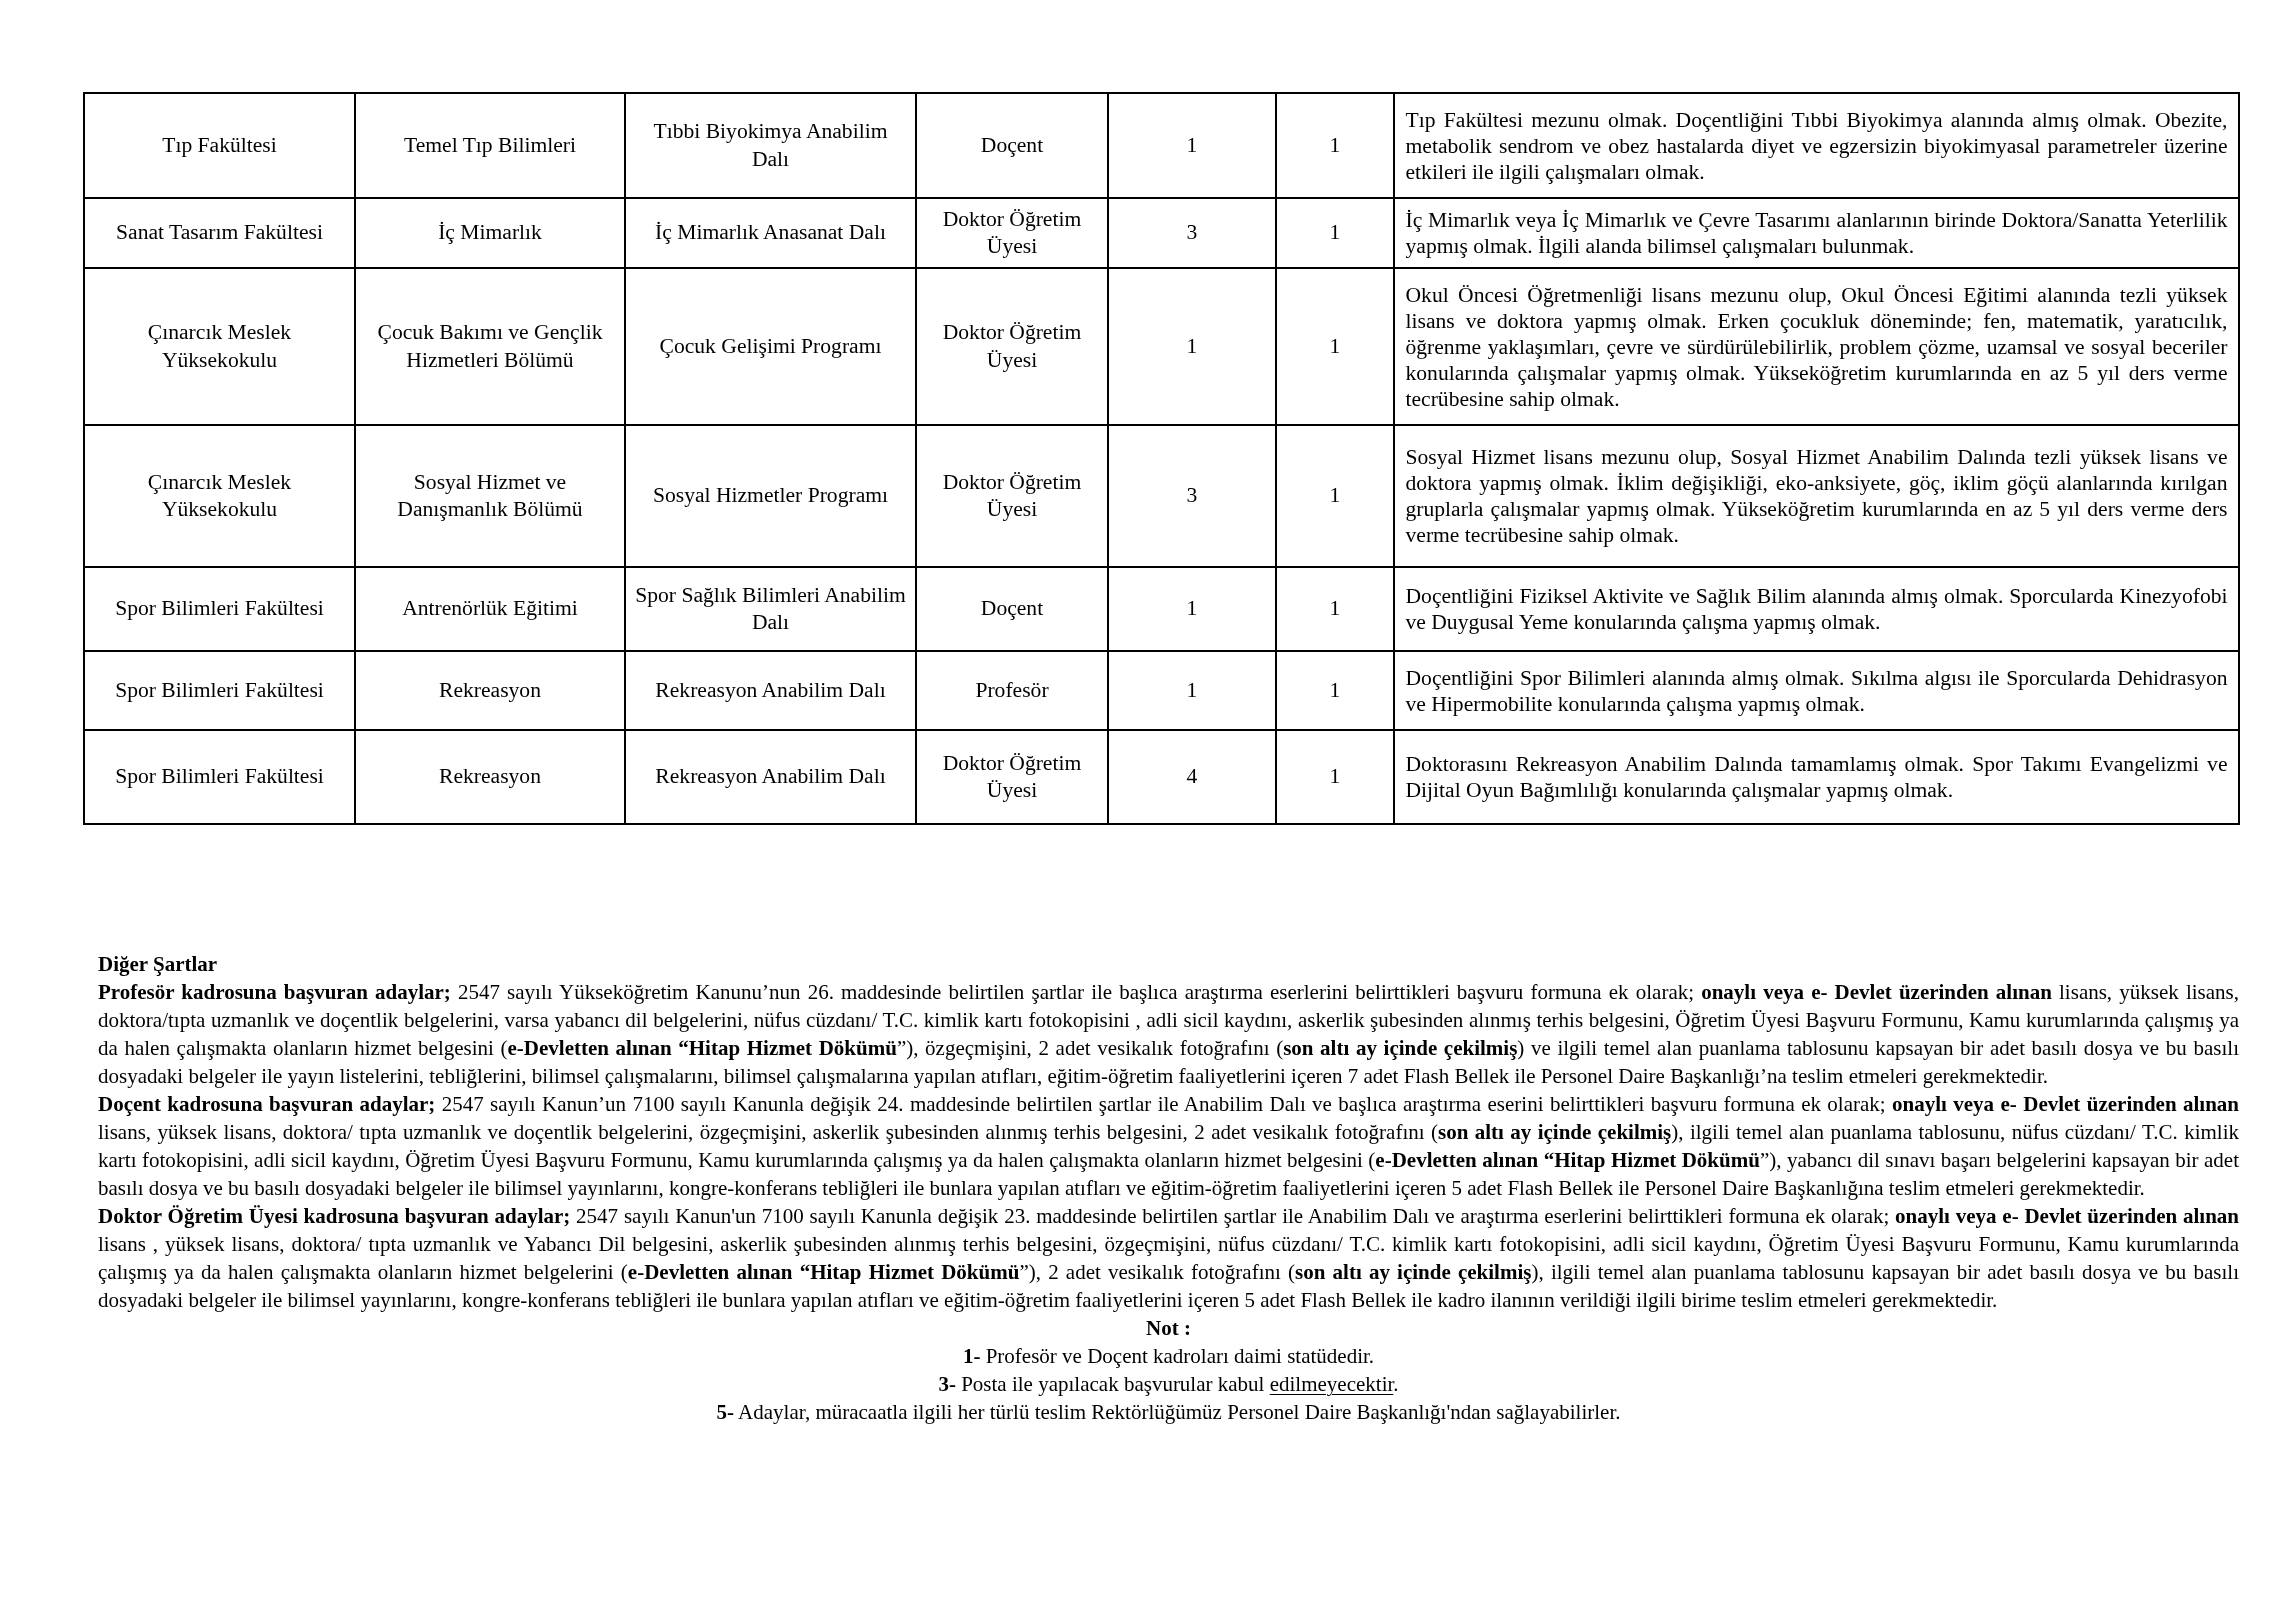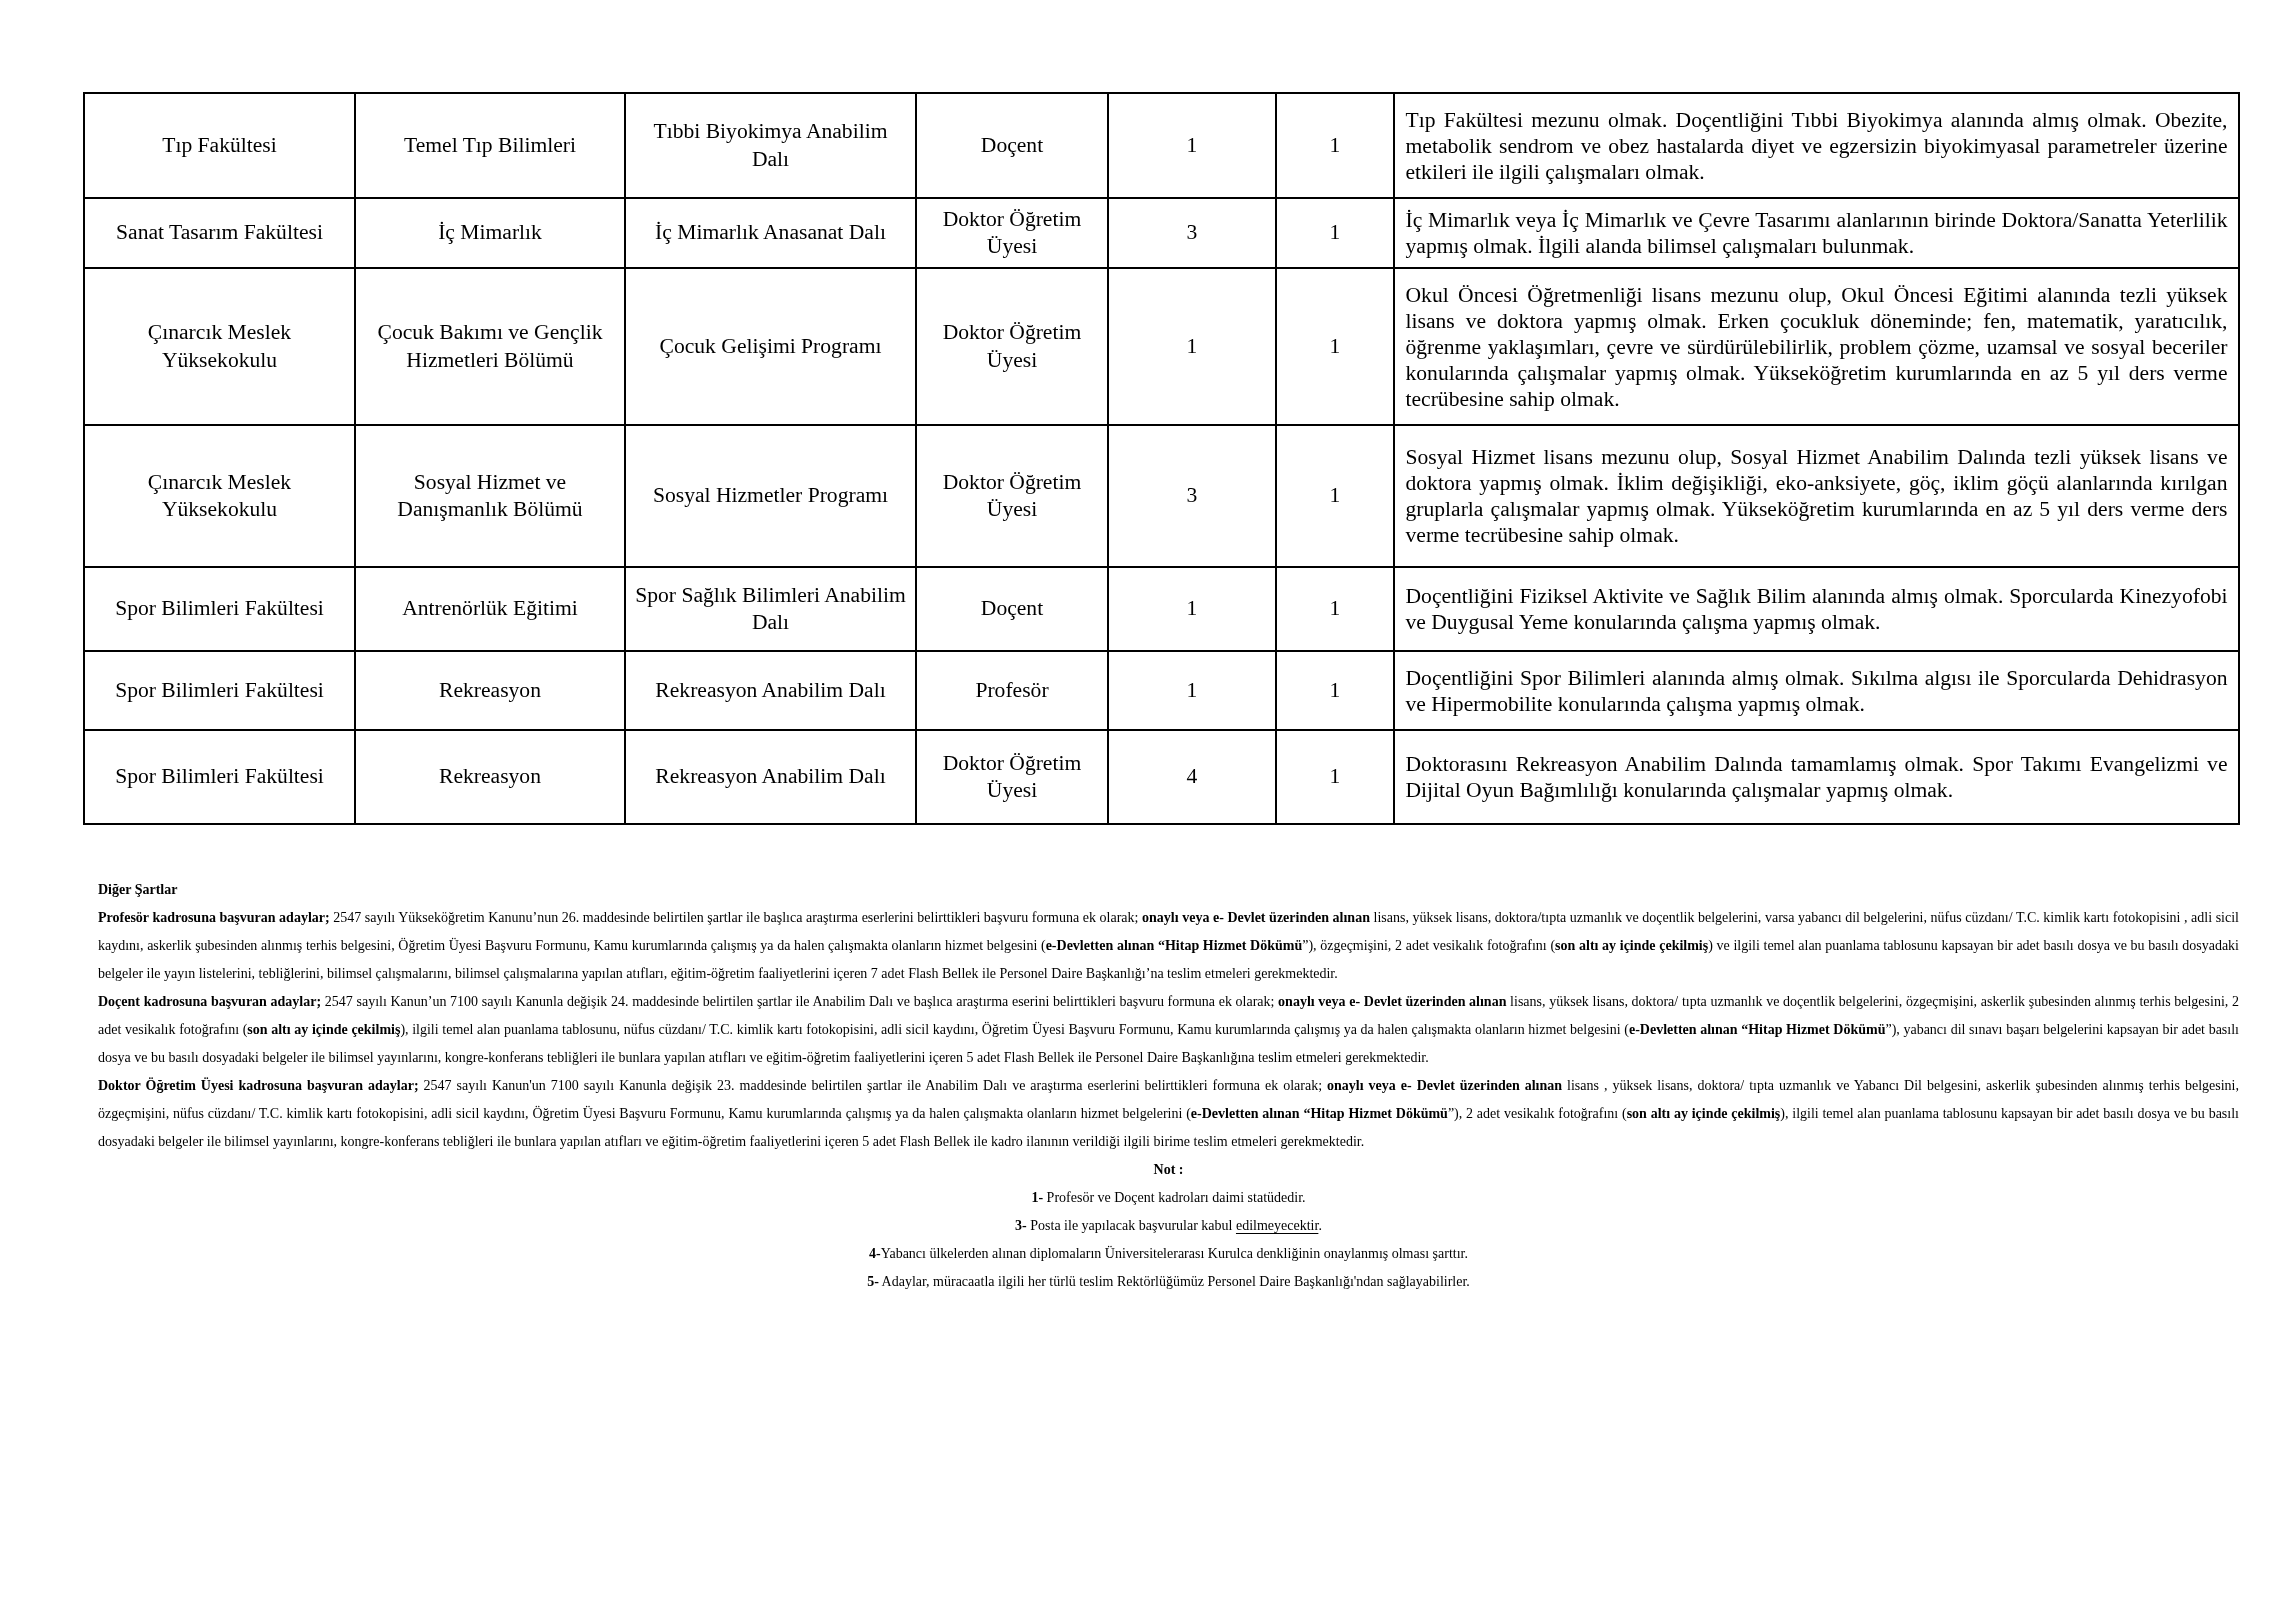--- a/index.html
+++ b/index.html
@@ -44,23 +44,23 @@
   tr.r1 { height: 105px; }
   tr.r2 { height: 69px; padding-left: 8px; }
   tr.r3 { height: 157px; }
   tr.r4 { height: 142px; }
   tr.r5 { height: 84px; }
   tr.r6 { height: 79px; }
   tr.r7 { height: 94px; }
   .body-text {
     position: absolute;
     left: 98px;
-    top: 876px;
+    top: 950px;
     width: 2141px;
-    font-size: 14px;
+    font-size: 21px;
     line-height: 28px;
     text-align: justify;
   }
   .body-text p {
     margin: 0;
     padding: 0;
   }
   .heading-line {
     font-weight: bold;
     text-align: left;
@@ -162,20 +162,19 @@
     <div>
         <p><b>Profesör kadrosuna başvuran adaylar;</b><span>  2547 sayılı Yükseköğretim Kanunu’nun 26. maddesinde belirtilen şartlar ile başlıca araştırma eserlerini belirttikleri başvuru formuna ek olarak; </span><b>onaylı veya e- Devlet üzerinden alınan</b><span> lisans, yüksek lisans, doktora/tıpta uzmanlık ve doçentlik belgelerini, varsa yabancı dil belgelerini, nüfus cüzdanı/ T.C. kimlik kartı fotokopisini , adli sicil kaydını, askerlik şubesinden alınmış terhis belgesini, Öğretim Üyesi Başvuru Formunu, Kamu kurumlarında çalışmış ya da halen çalışmakta olanların hizmet belgesini (</span><b>e-Devletten alınan “Hitap Hizmet Dökümü</b><span>”), özgeçmişini, 2 adet vesikalık fotoğrafını (</span><b>son altı ay içinde çekilmiş</b><span>) ve  ilgili temel alan puanlama tablosunu  kapsayan bir adet basılı dosya ve bu basılı dosyadaki belgeler ile  yayın listelerini, tebliğlerini, bilimsel çalışmalarını, bilimsel çalışmalarına yapılan atıfları, eğitim-öğretim faaliyetlerini içeren 7 adet  Flash Bellek ile Personel Daire Başkanlığı’na teslim etmeleri gerekmektedir.</span></p>
         <p><b>Doçent kadrosuna  başvuran adaylar;</b><span> 2547 sayılı Kanun’un 7100 sayılı Kanunla değişik 24. maddesinde belirtilen şartlar ile Anabilim Dalı ve başlıca araştırma eserini belirttikleri başvuru formuna ek olarak; </span><b>onaylı veya e- Devlet üzerinden alınan</b><span> lisans, yüksek lisans, doktora/ tıpta uzmanlık ve doçentlik belgelerini, özgeçmişini, askerlik şubesinden alınmış terhis belgesini, 2 adet vesikalık fotoğrafını (</span><b>son altı ay içinde çekilmiş</b><span>), ilgili temel alan puanlama tablosunu, nüfus cüzdanı/ T.C. kimlik kartı fotokopisini, adli sicil kaydını, Öğretim Üyesi Başvuru Formunu, Kamu kurumlarında çalışmış ya da halen çalışmakta olanların hizmet belgesini (</span><b>e-Devletten alınan “Hitap Hizmet Dökümü</b><span>”), yabancı dil sınavı başarı belgelerini kapsayan bir adet basılı dosya ve bu basılı dosyadaki belgeler ile  bilimsel yayınlarını, kongre-konferans tebliğleri ile bunlara yapılan atıfları ve eğitim-öğretim  faaliyetlerini içeren 5 adet Flash Bellek ile Personel Daire Başkanlığına teslim etmeleri gerekmektedir.</span></p>
         <p><b>Doktor Öğretim Üyesi  kadrosuna başvuran adaylar;</b><span> 2547 sayılı Kanun'un 7100 sayılı Kanunla değişik 23. maddesinde belirtilen şartlar ile Anabilim Dalı ve araştırma eserlerini belirttikleri formuna ek olarak; </span><b>onaylı veya e- Devlet üzerinden alınan</b><span>  lisans , yüksek lisans, doktora/ tıpta uzmanlık ve  Yabancı Dil belgesini, askerlik şubesinden alınmış terhis belgesini, özgeçmişini, nüfus cüzdanı/ T.C. kimlik kartı fotokopisini, adli sicil kaydını, Öğretim Üyesi Başvuru Formunu, Kamu kurumlarında çalışmış ya da halen çalışmakta olanların hizmet belgelerini (</span><b>e-Devletten alınan “Hitap Hizmet Dökümü</b><span>”), 2 adet vesikalık fotoğrafını (</span><b>son altı ay içinde çekilmiş</b><span>), ilgili temel alan puanlama tablosunu  kapsayan bir adet basılı dosya ve bu basılı dosyadaki belgeler ile  bilimsel yayınlarını, kongre-konferans tebliğleri ile bunlara yapılan atıfları ve eğitim-öğretim  faaliyetlerini içeren 5 adet Flash Bellek ile kadro ilanının verildiği ilgili birime teslim etmeleri gerekmektedir.</span></p>
       </div>
     <div class="notes-block">
       <p class="heading-line">Not :</p>
       <div>
           <p><b>1-</b><span> Profesör ve Doçent kadroları daimi statüdedir.</span></p>
           <p><b>3-</b><span> Posta ile yapılacak başvurular kabul </span><span class="underline">edilmeyecektir</span><span>.</span></p>
-          <p><b>4-</b><span>Yabancı ülkelerden alınan diplomaların Üniversitelerarası Kurulca denkliğinin onaylanmış olması şarttır.</span></p>
           <p><b>5-</b><span> Adaylar, müracaatla ilgili her türlü teslim Rektörlüğümüz Personel Daire Başkanlığı'ndan sağlayabilirler.</span></p>
         </div>
     </div>
   </div>
 
 </div>
 
 
 </body></html>

